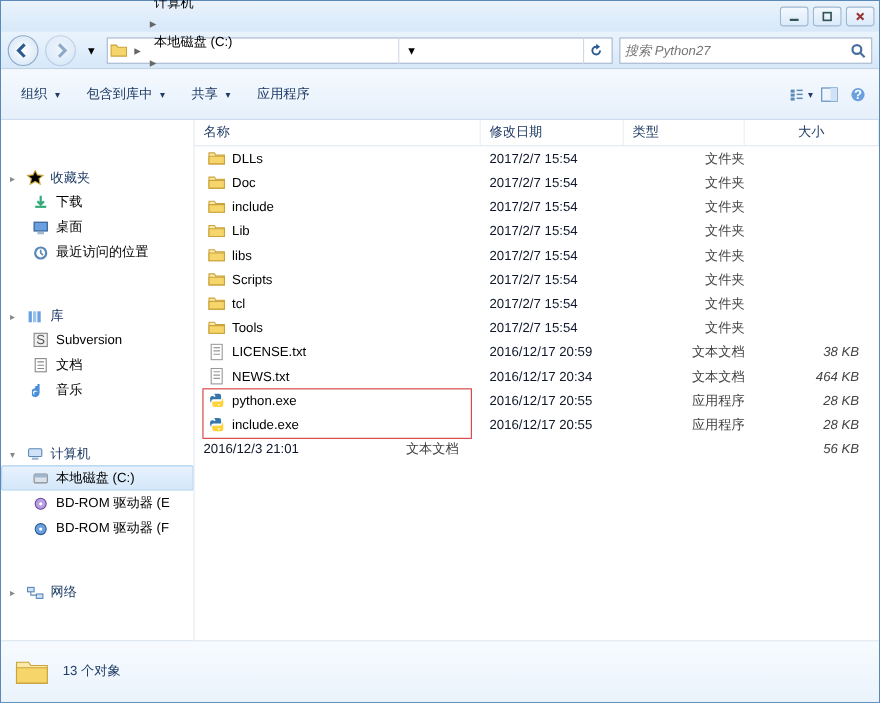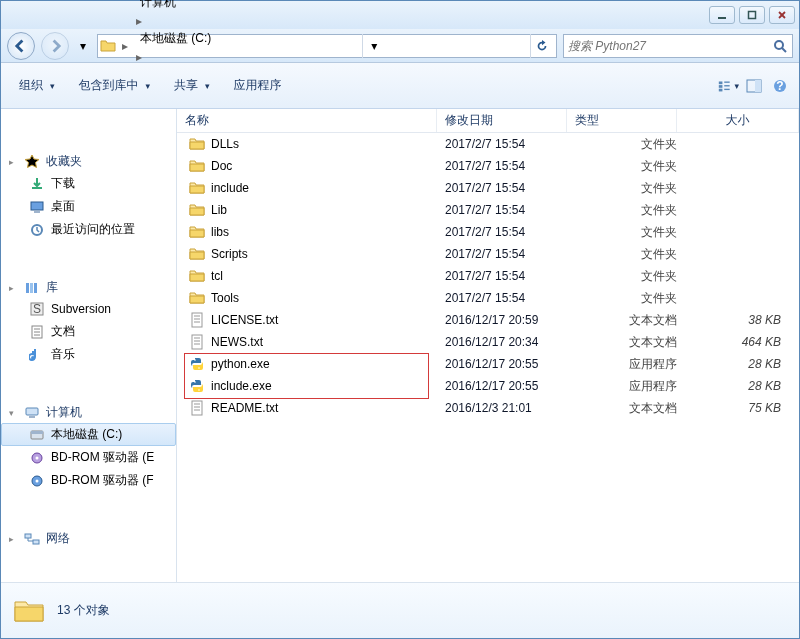--- a/index.html
+++ b/index.html
@@ -498,34 +498,23 @@
                     <circle cx="10" cy="12" r="0.8" fill="#fff"></circle>
                   </svg>
                 </span>
                 <span>include.exe</span>
               </div>
               <div class="c-date">2016/12/17 20:55</div>
               <div class="c-type">应用程序</div>
               <div class="c-size">28 KB</div>
             </div>
             <div class="filerow">
-              <div class="c-name">
-                <span class="ficon">
-                  <svg viewBox="0 0 16 16">
-                    <rect x="3" y="1" width="10" height="14" fill="#fff" stroke="#999"></rect>
-                    <line x1="5" y1="4" x2="11" y2="4" stroke="#999"></line>
-                    <line x1="5" y1="7" x2="11" y2="7" stroke="#999"></line>
-                    <line x1="5" y1="10" x2="11" y2="10" stroke="#999"></line>
-                  </svg>
-                </span>
-                <span>README.txt</span>
-              </div>
               <div class="c-date">2016/12/3 21:01</div>
               <div class="c-type">文本文档</div>
-              <div class="c-size">75 KB</div>
+              <div class="c-size">56 KB</div>
             </div>
           </div>
       </div>
       <div class="highlight-box" id="hlbox" style="top: 244px; left: 7px; width: 245px; height: 46px;"></div>
     </div>
   </div>
 
   <div class="statusbar">
     <span class="bigicon"><svg viewBox="0 0 32 32">
           <path d="M2 7h11l2 3h15v16H2z" fill="#fde9a8" stroke="#caa33a"></path>

